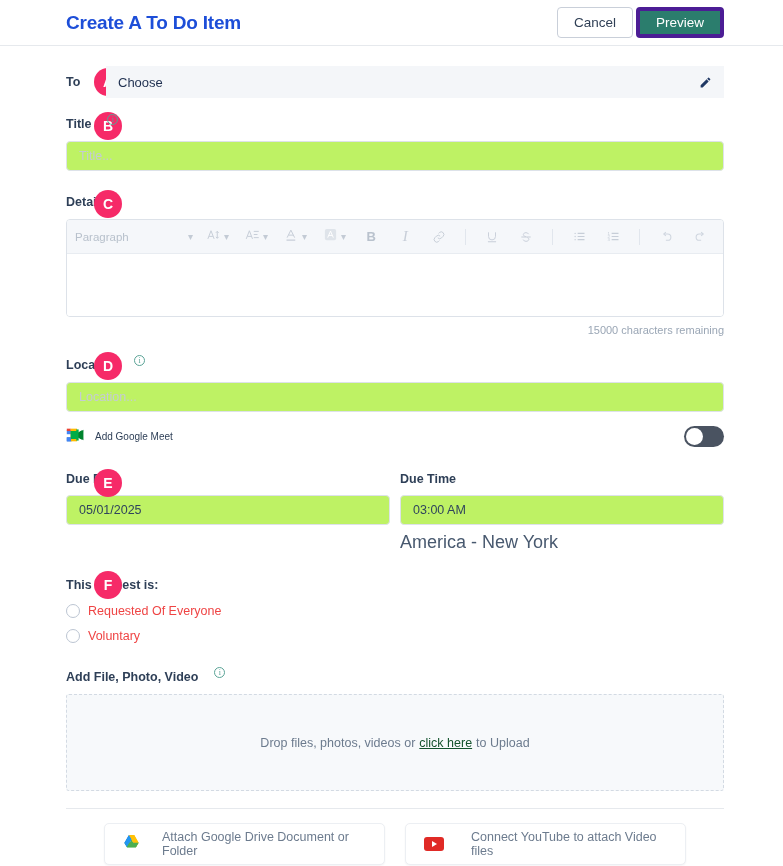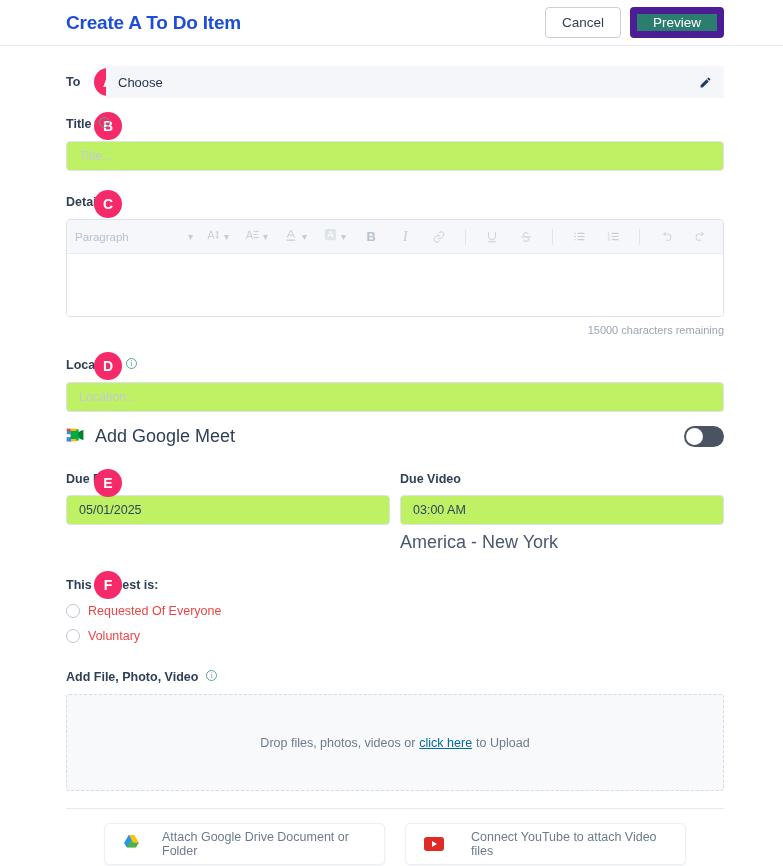--- a/index.html
+++ b/index.html
@@ -28,36 +28,36 @@
   .header-title {
     font-size: 19px;
     font-weight: bold;
     color: #1d4ed8;
     letter-spacing: -0.2px;
   }
   .header-actions {
     margin-left: auto;
     display: flex;
     align-items: center;
-    gap: 9px;
+    gap: 3px;
   }
   .btn-cancel {
     background: #ffffff;
     border: 1px solid #c9cfd9;
     border-radius: 4px;
     color: #2f3f55;
     font-size: 13.5px;
     font-family: "Liberation Sans", sans-serif;
     padding: 0 16px;
     height: 31px;
     cursor: pointer;
   }
   .btn-preview {
     background: #2b7d6d;
-    border: 7px solid #4c1d95;
+    border: 4px solid #4c1d95;
     border-radius: 4px;
     color: #ffffff;
     font-size: 13.5px;
     font-family: "Liberation Sans", sans-serif;
     padding: 0 16px;
     height: 31px;
     cursor: pointer;
   }
 
   
@@ -79,22 +79,22 @@
     align-items: center;
     justify-content: center;
     font-family: "Liberation Sans", sans-serif;
   }
 
   .field-label {
     font-size: 12.5px;
     font-weight: bold;
     color: #2e3f57;
     display: inline-flex;
-    align-items: flex-end;
-    gap: 8px;
+    align-items: flex-start;
+    gap: 16px;
   }
   .info-icon {
     display: inline-block;
     width: 11px;
     height: 11px;
     border: 1px solid #5aa396;
     border-radius: 50%;
     color: #5aa396;
     font-size: 8px;
     line-height: 9px;
@@ -226,21 +226,21 @@
   }
 
   
   .location-block { margin-top: 19px; position: relative; }
   .meet-row {
     display: flex;
     align-items: center;
     margin-top: 14px;
   }
   .meet-label {
-    font-size: 18px;
+    font-size: 10px;
     color: #2e3f57;
     margin-left: 10px;
   }
   .toggle {
     margin-left: auto;
     width: 40px;
     height: 21px;
     border-radius: 11px;
     background: #4a5361;
     position: relative;
@@ -305,21 +305,21 @@
     border: 1px dashed #d3dae3;
     border-radius: 3px;
     background: #f7f9fb;
     display: flex;
     align-items: center;
     justify-content: center;
     font-size: 12.5px;
     color: #6c7b8e;
   }
   .dz-link {
-    color: #0369a1;
+    color: #14532d;
     text-decoration: underline;
     margin: 0 4px;
     cursor: pointer;
   }
 
   .divider {
     margin-top: 17px;
     height: 1px;
     background: #e6e9ed;
   }
@@ -549,21 +549,21 @@
     </div>
   </div>
 
   <div class="due-row">
     <div class="badge" style="top:-3px">E</div>
     <div class="due-col">
       <div class="due-label">Due Date</div>
       <input class="text-input" type="text" value="05/01/2025" style="">
     </div>
     <div class="due-col">
-      <div class="due-label">Due Video</div>
+      <div class="due-label">Due Time</div>
       <input class="text-input" type="text" value="03:00 AM" style="">
       <div class="tz-label">America - New York</div>
     </div>
   </div>
 
   <div class="request-block">
     <div class="badge" style="top:-4px">F</div>
     <div class="field-label">
       <span>This request is:</span>
     </div>

